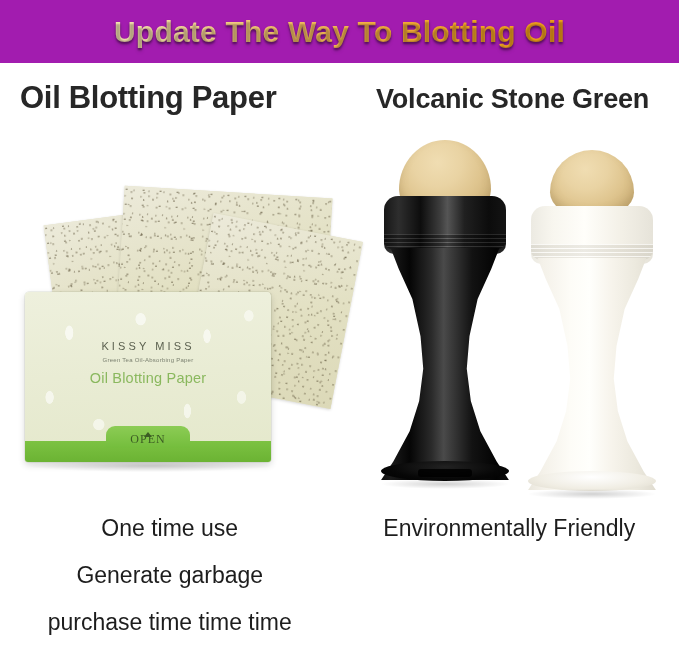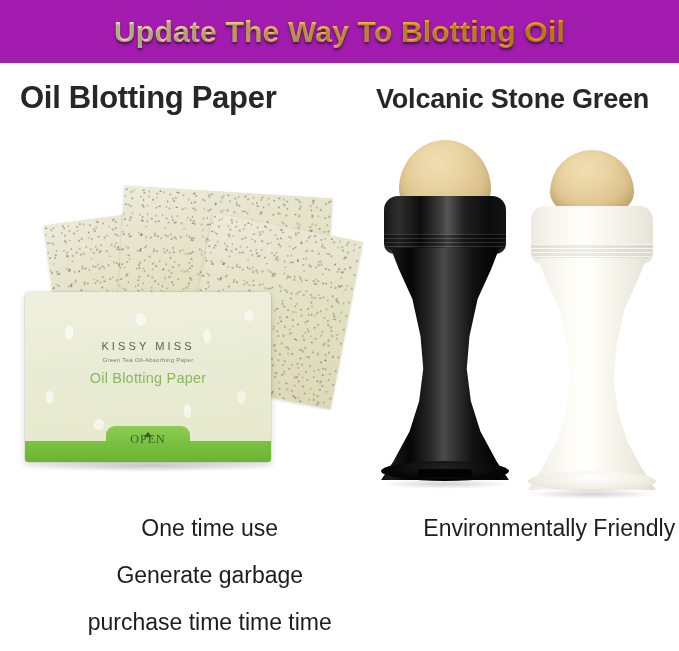--- a/index.html
+++ b/index.html
@@ -253,21 +253,20 @@
     background: radial-gradient(ellipse at center, rgba(0,0,0,.18) 0%, rgba(0,0,0,0) 70%);
   }
 
   
   .features {
     position: absolute;
     top: 505px;
     width: 50%;
     display: flex;
     flex-direction: column;
-    margin-left: 40px;
   }
   .features-left  { left: 0; }
   .features-right { left: 50%; }
   .feature-line {
     text-align: center;
     color: #1d1d1d;
     font-size: 23px;
     line-height: 47px;
     white-space: nowrap;
   }

